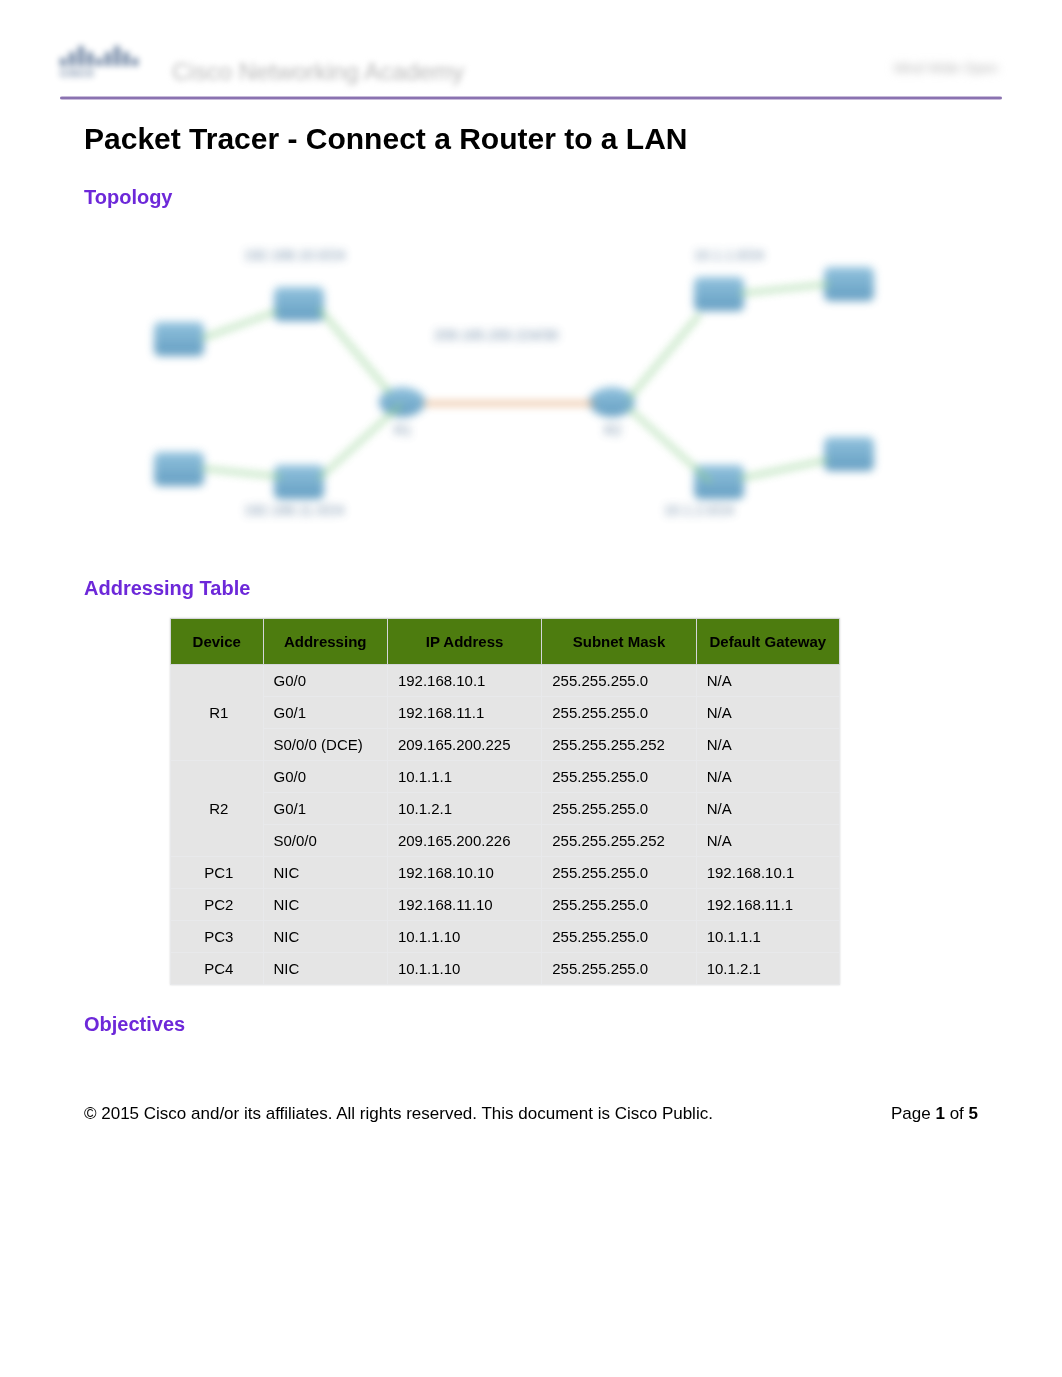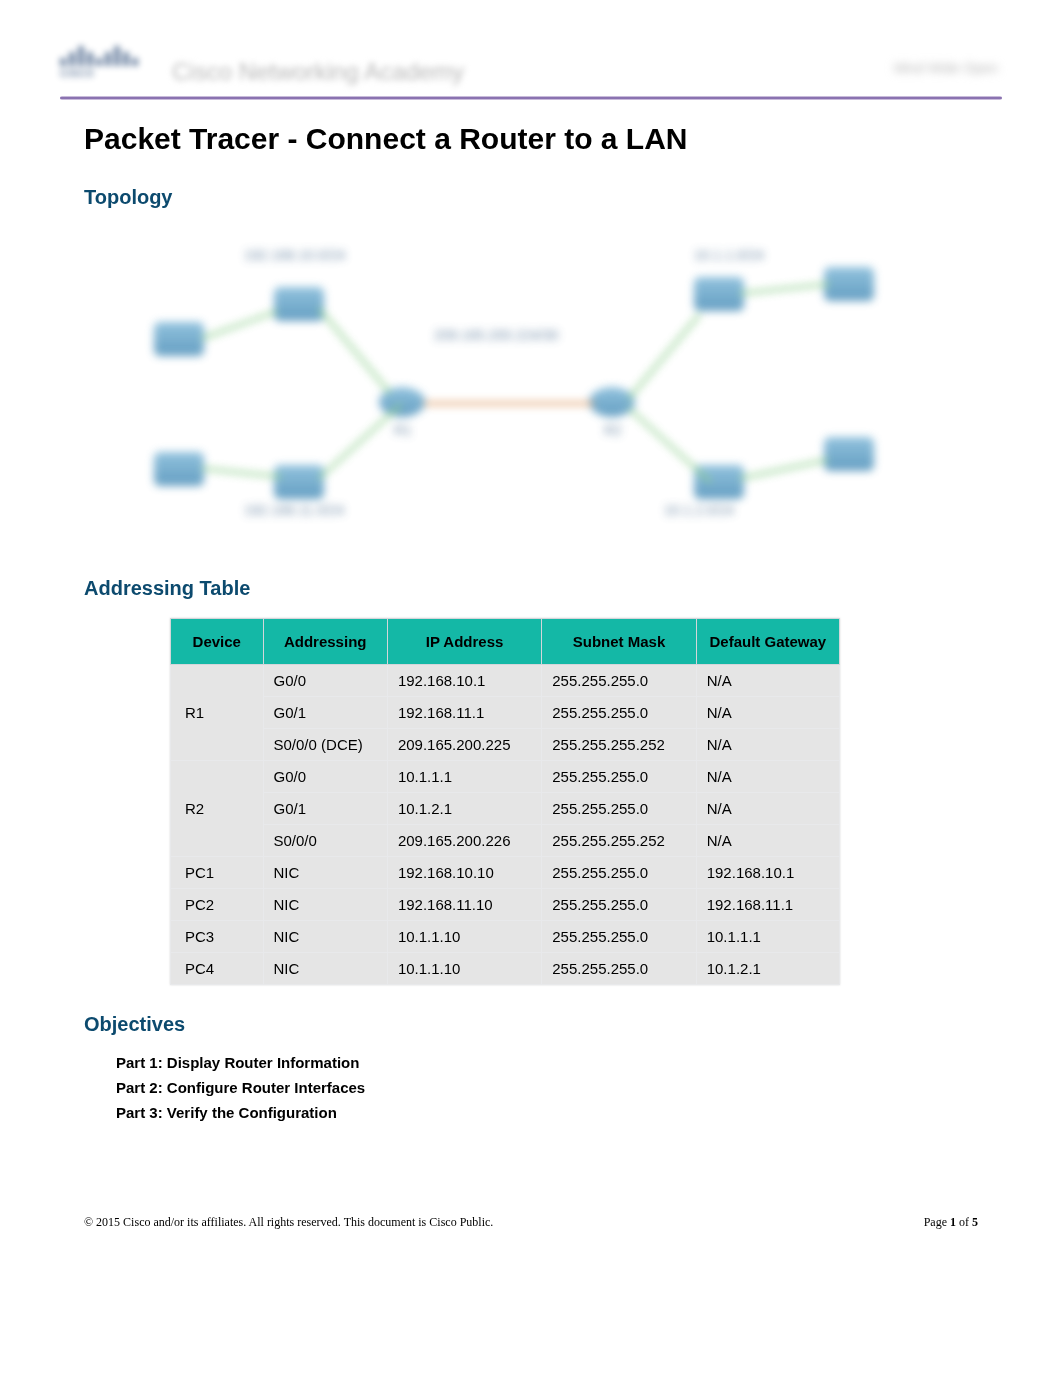--- a/index.html
+++ b/index.html
@@ -69,21 +69,21 @@
   h1.title {
     font-size: 30px;
     font-weight: bold;
     margin: 0 0 30px 24px;
     color: #000;
   }
   h2.section {
     font-size: 20px;
     font-weight: bold;
     margin: 6px 0 18px 24px;
-    color: #0c4a6e;
+    color: #6d28d9;
   }
   .topology {
     margin: 0 0 30px 64px;
     width: 760px;
     height: 320px;
     position: relative;
     filter: blur(4px);
     opacity: 0.85;
   }
   .net-label {
@@ -112,51 +112,50 @@
     transform-origin: left center;
   }
   .addr-table {
     width: 670px;
     margin: 0 auto 28px 110px;
     border-collapse: collapse;
     font-size: 15px;
     box-shadow: 0 0 2px rgba(0,0,0,0.15);
   }
   .addr-table th {
-    background: #14b8a6;
+    background: #4d7c0f;
     font-weight: bold;
     text-align: center;
     padding: 14px 10px;
     border: 1px solid #d4d6da;
     font-size: 15px;
   }
   .addr-table td {
     padding: 7px 10px;
     border: 1px solid #e8e9eb;
     text-align: left;
     background: #e5e5e5;
   }
   .addr-table td.dev {
-    text-align: left;
+    text-align: center;
     padding-left: 14px;
   }
   .objectives {
     margin-left: 24px;
   }
   .objectives p {
     margin: 0 0 8px 32px;
     font-size: 15px;
     font-weight: bold;
   }
   .footer {
     position: relative;
-    margin-top: 94px;
+    margin-top: 68px;
     padding: 0 24px;
-    font-size: 12px;
-    font-family: Liberation Serif, serif;
+    font-size: 17px;
   }
   .footer-left {
     float: left;
   }
   .footer-right {
     float: right;
   }
 </style>
 </head>
 <body>
@@ -293,25 +292,20 @@
           <td class="dev">PC4</td>
           <td>NIC</td>
           <td>10.1.1.10</td>
           <td>255.255.255.0</td>
           <td>10.1.2.1</td>
         </tr>
       </tbody>
   </table>
 
   <h2 class="section">Objectives</h2>
-  <div class="objectives">
-    <p>Part 1: Display Router Information</p>
-    <p>Part 2: Configure Router Interfaces</p>
-    <p>Part 3: Verify the Configuration</p>
-  </div>
 
   <div class="footer">
     <span class="footer-left">© 2015 Cisco and/or its affiliates. All rights reserved. This document is Cisco Public.</span>
     <span class="footer-right">
       <span>Page </span><b>1</b><span> of </span><b>5</b>
     </span>
     <div style="clear:both"></div>
   </div>
 </div>
 

